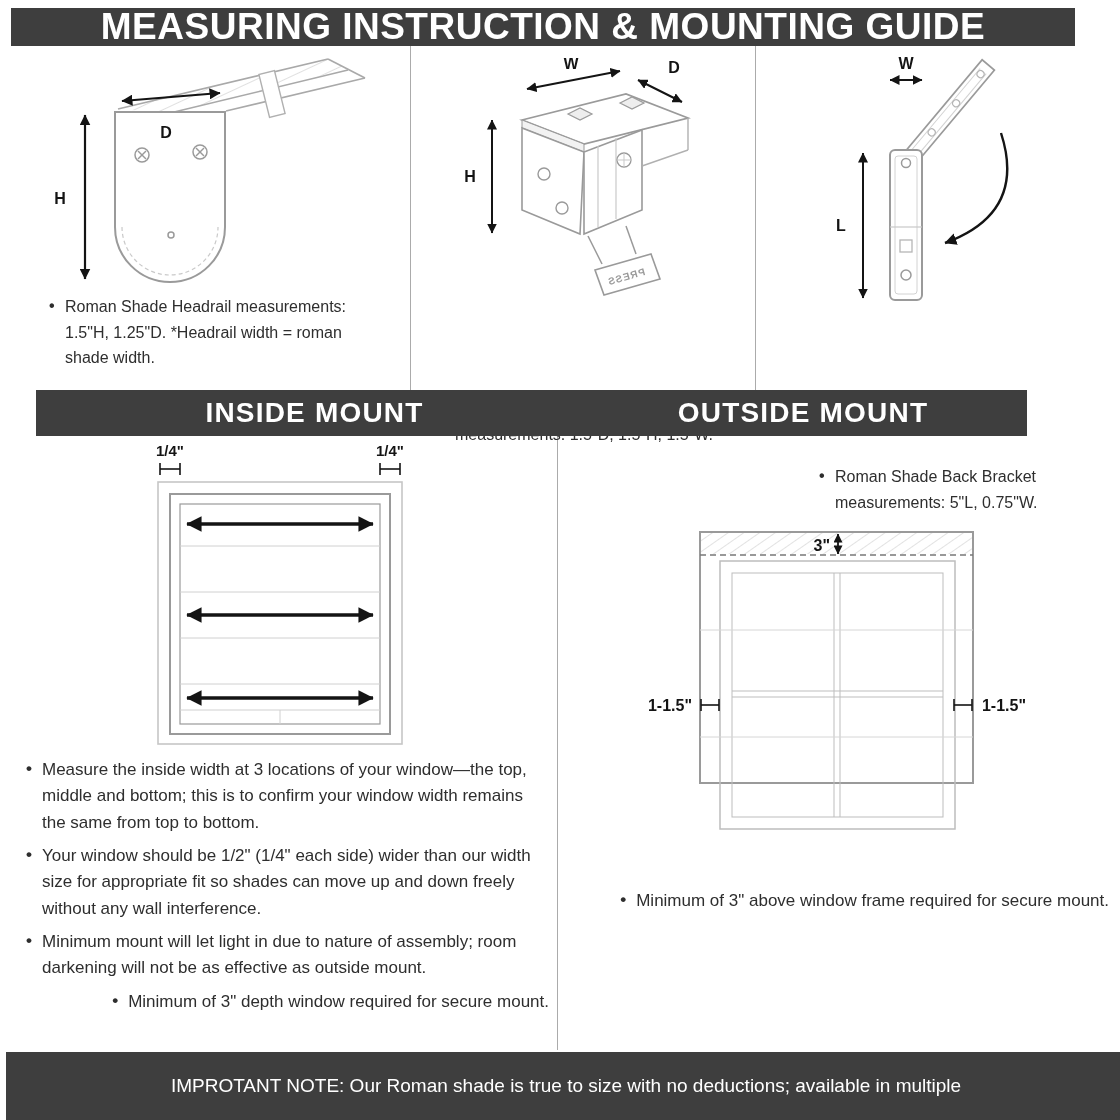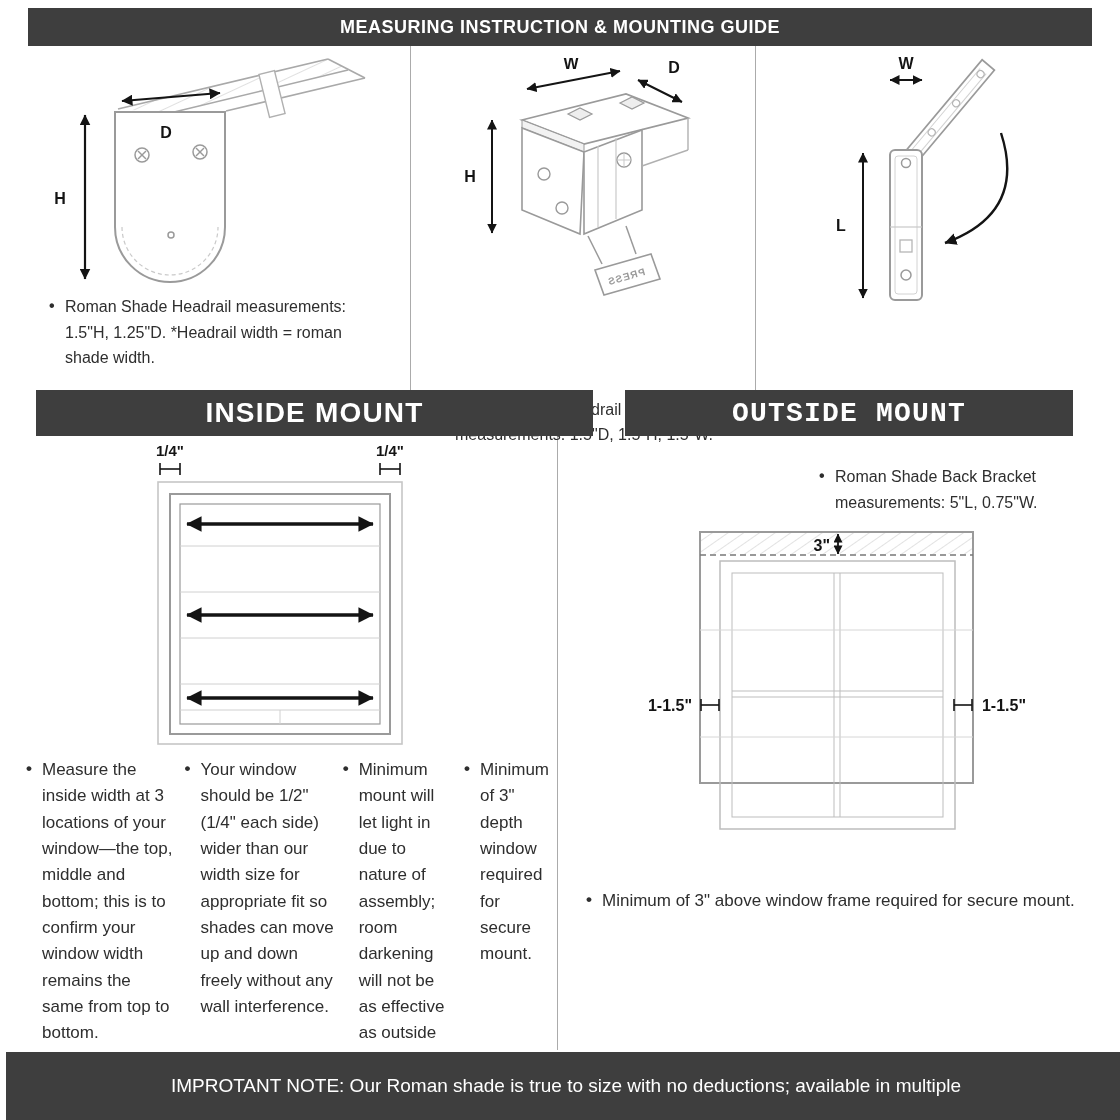--- a/index.html
+++ b/index.html
@@ -6,40 +6,40 @@
   html,body { width:1120px; height:1120px; }
   body {
     position:relative; background:#ffffff; overflow:hidden;
     font-family:"Liberation Sans", sans-serif; color:#2e2e2e;
   }
   .bar {
     position:absolute; background:#3e3e3e; color:#ffffff;
     display:flex; align-items:center; justify-content:center;
     font-weight:bold; text-align:center;
   }
-  #top-bar { left:28px; top:8px; width:1064px; height:38px; font-size:18px; letter-spacing:.5px; }
+  #top-bar { left:11px; top:8px; width:1064px; height:38px; font-size:37px; letter-spacing:.5px; }
   .mount-bar { top:390px; height:46px; font-size:28px; letter-spacing:1.2px;margin-left:36px; }
   #inside-bar { left:0; width:557px; }
-  #outside-bar { left:589px; width:448px;font-family:Liberation Mono, monospace; }
+  #outside-bar { left:543px; width:448px; }
   #footer-bar {
     left:0; top:1052px; width:1120px; height:68px;
     flex-direction:column; font-weight:normal; font-size:19px; line-height:1.38;margin-left:6px;
   }
   .vdiv { position:absolute; width:1px; background:#ababab; }
   #div-top-1 { left:410px; top:46px; height:344px; }
   #div-top-2 { left:755px; top:46px; height:344px; }
   #div-main  { left:557px; top:436px; height:614px; }
   .illus { position:absolute; }
   #illus-headrail { left:30px;  top:52px;  width:340px; height:240px; }
   #illus-bracket  { left:430px; top:58px;  width:300px; height:255px; }
   #illus-backbracket { left:795px; top:55px; width:290px; height:255px; }
   #illus-inside  { left:130px; top:442px; width:300px; height:312px; }
   #illus-outside { left:580px; top:515px; width:480px; height:345px; }
   .note { position:absolute; font-size:16px; line-height:1.6; }
-  .bullets { position:absolute; display:flex; flex-direction:row; gap:7px; font-size:17px; line-height:1.55; }
+  .bullets { position:absolute; display:flex; flex-direction:column; gap:7px; font-size:17px; line-height:1.55;align-items:flex-end; }
   .bullet-item { position:relative; padding-left:17px; }
   .bullet-item::before { content:"\2022"; position:absolute; left:1px; top:-1px; font-weight:bold; }
   #note-headrail { left:48px;  top:294px; width:324px; }
   #note-bracket  { left:438px; top:320px; width:302px; }
   #note-backbracket { left:818px; top:336px; width:264px; }
   #inside-bullets  { left:25px;  top:757px; width:524px; }
   #outside-bullets { left:585px; top:888px; width:524px; }
   .dim { font-family:"Liberation Sans", sans-serif; font-weight:bold; font-size:16px; fill:#141414; }
   .dim-s { font-size:15px; }
   .press { font-family:"Liberation Sans", sans-serif; font-weight:bold; font-size:10px; fill:#9a9a9a; letter-spacing:1px; }

